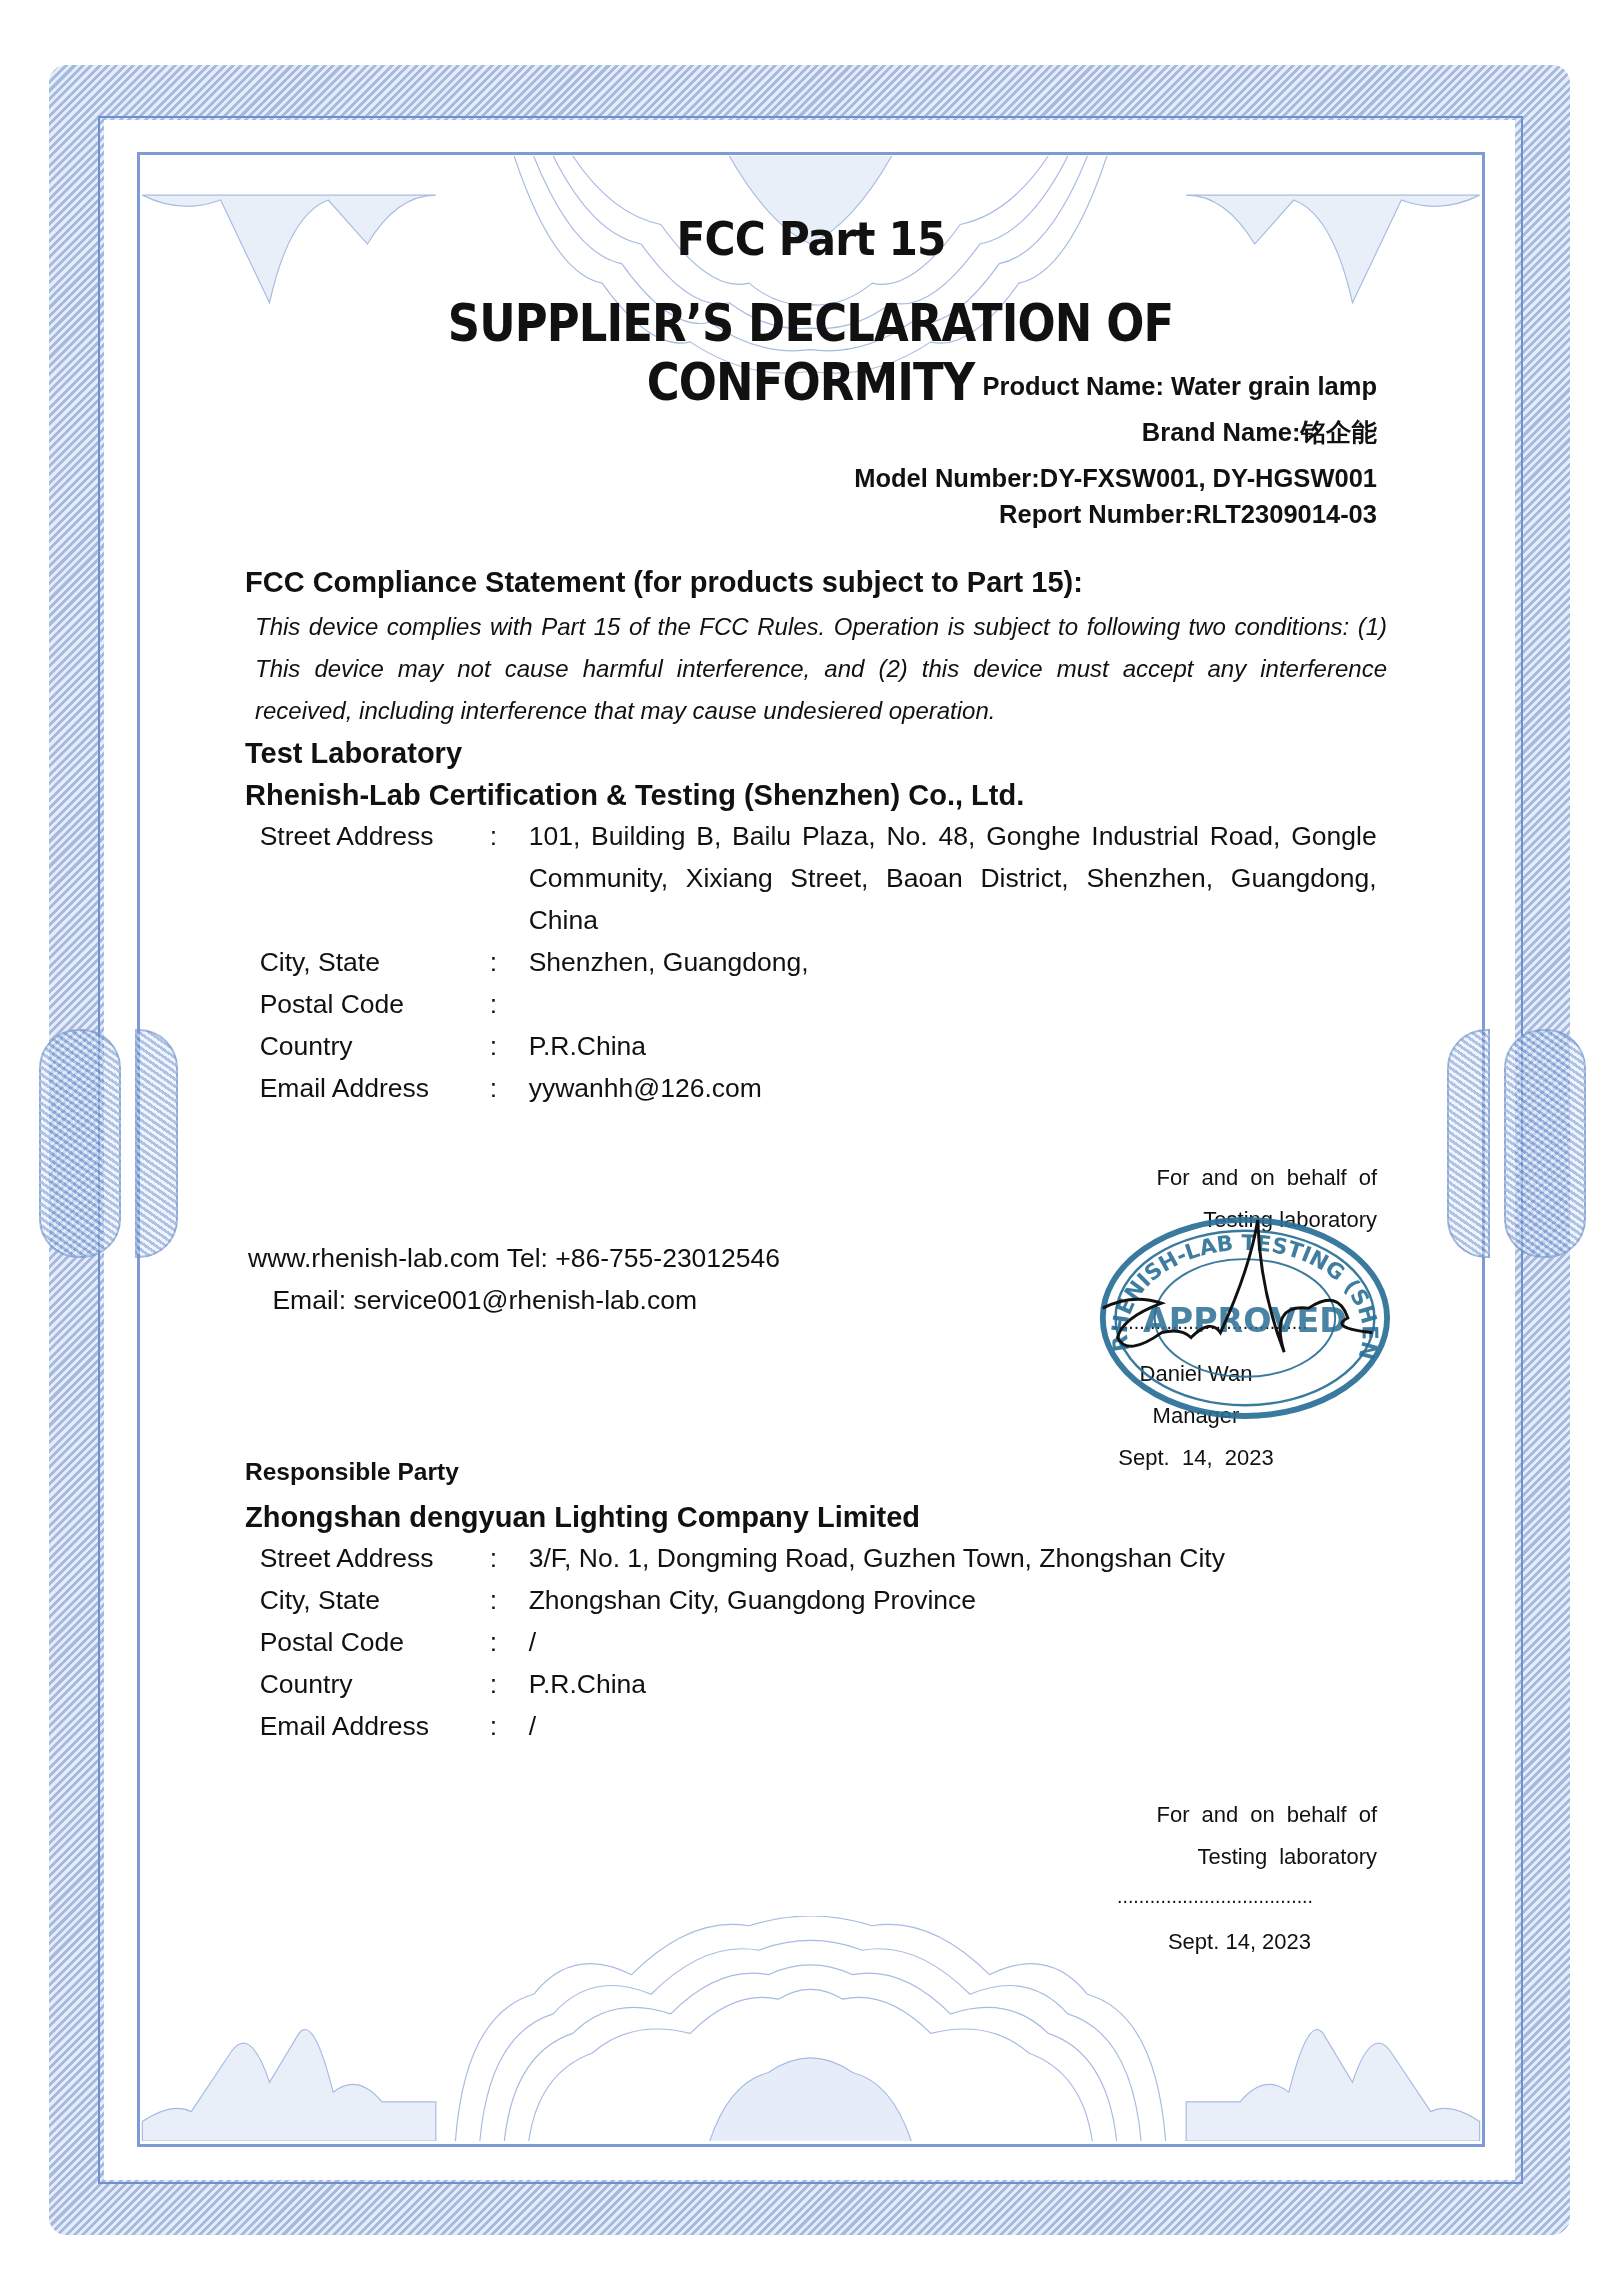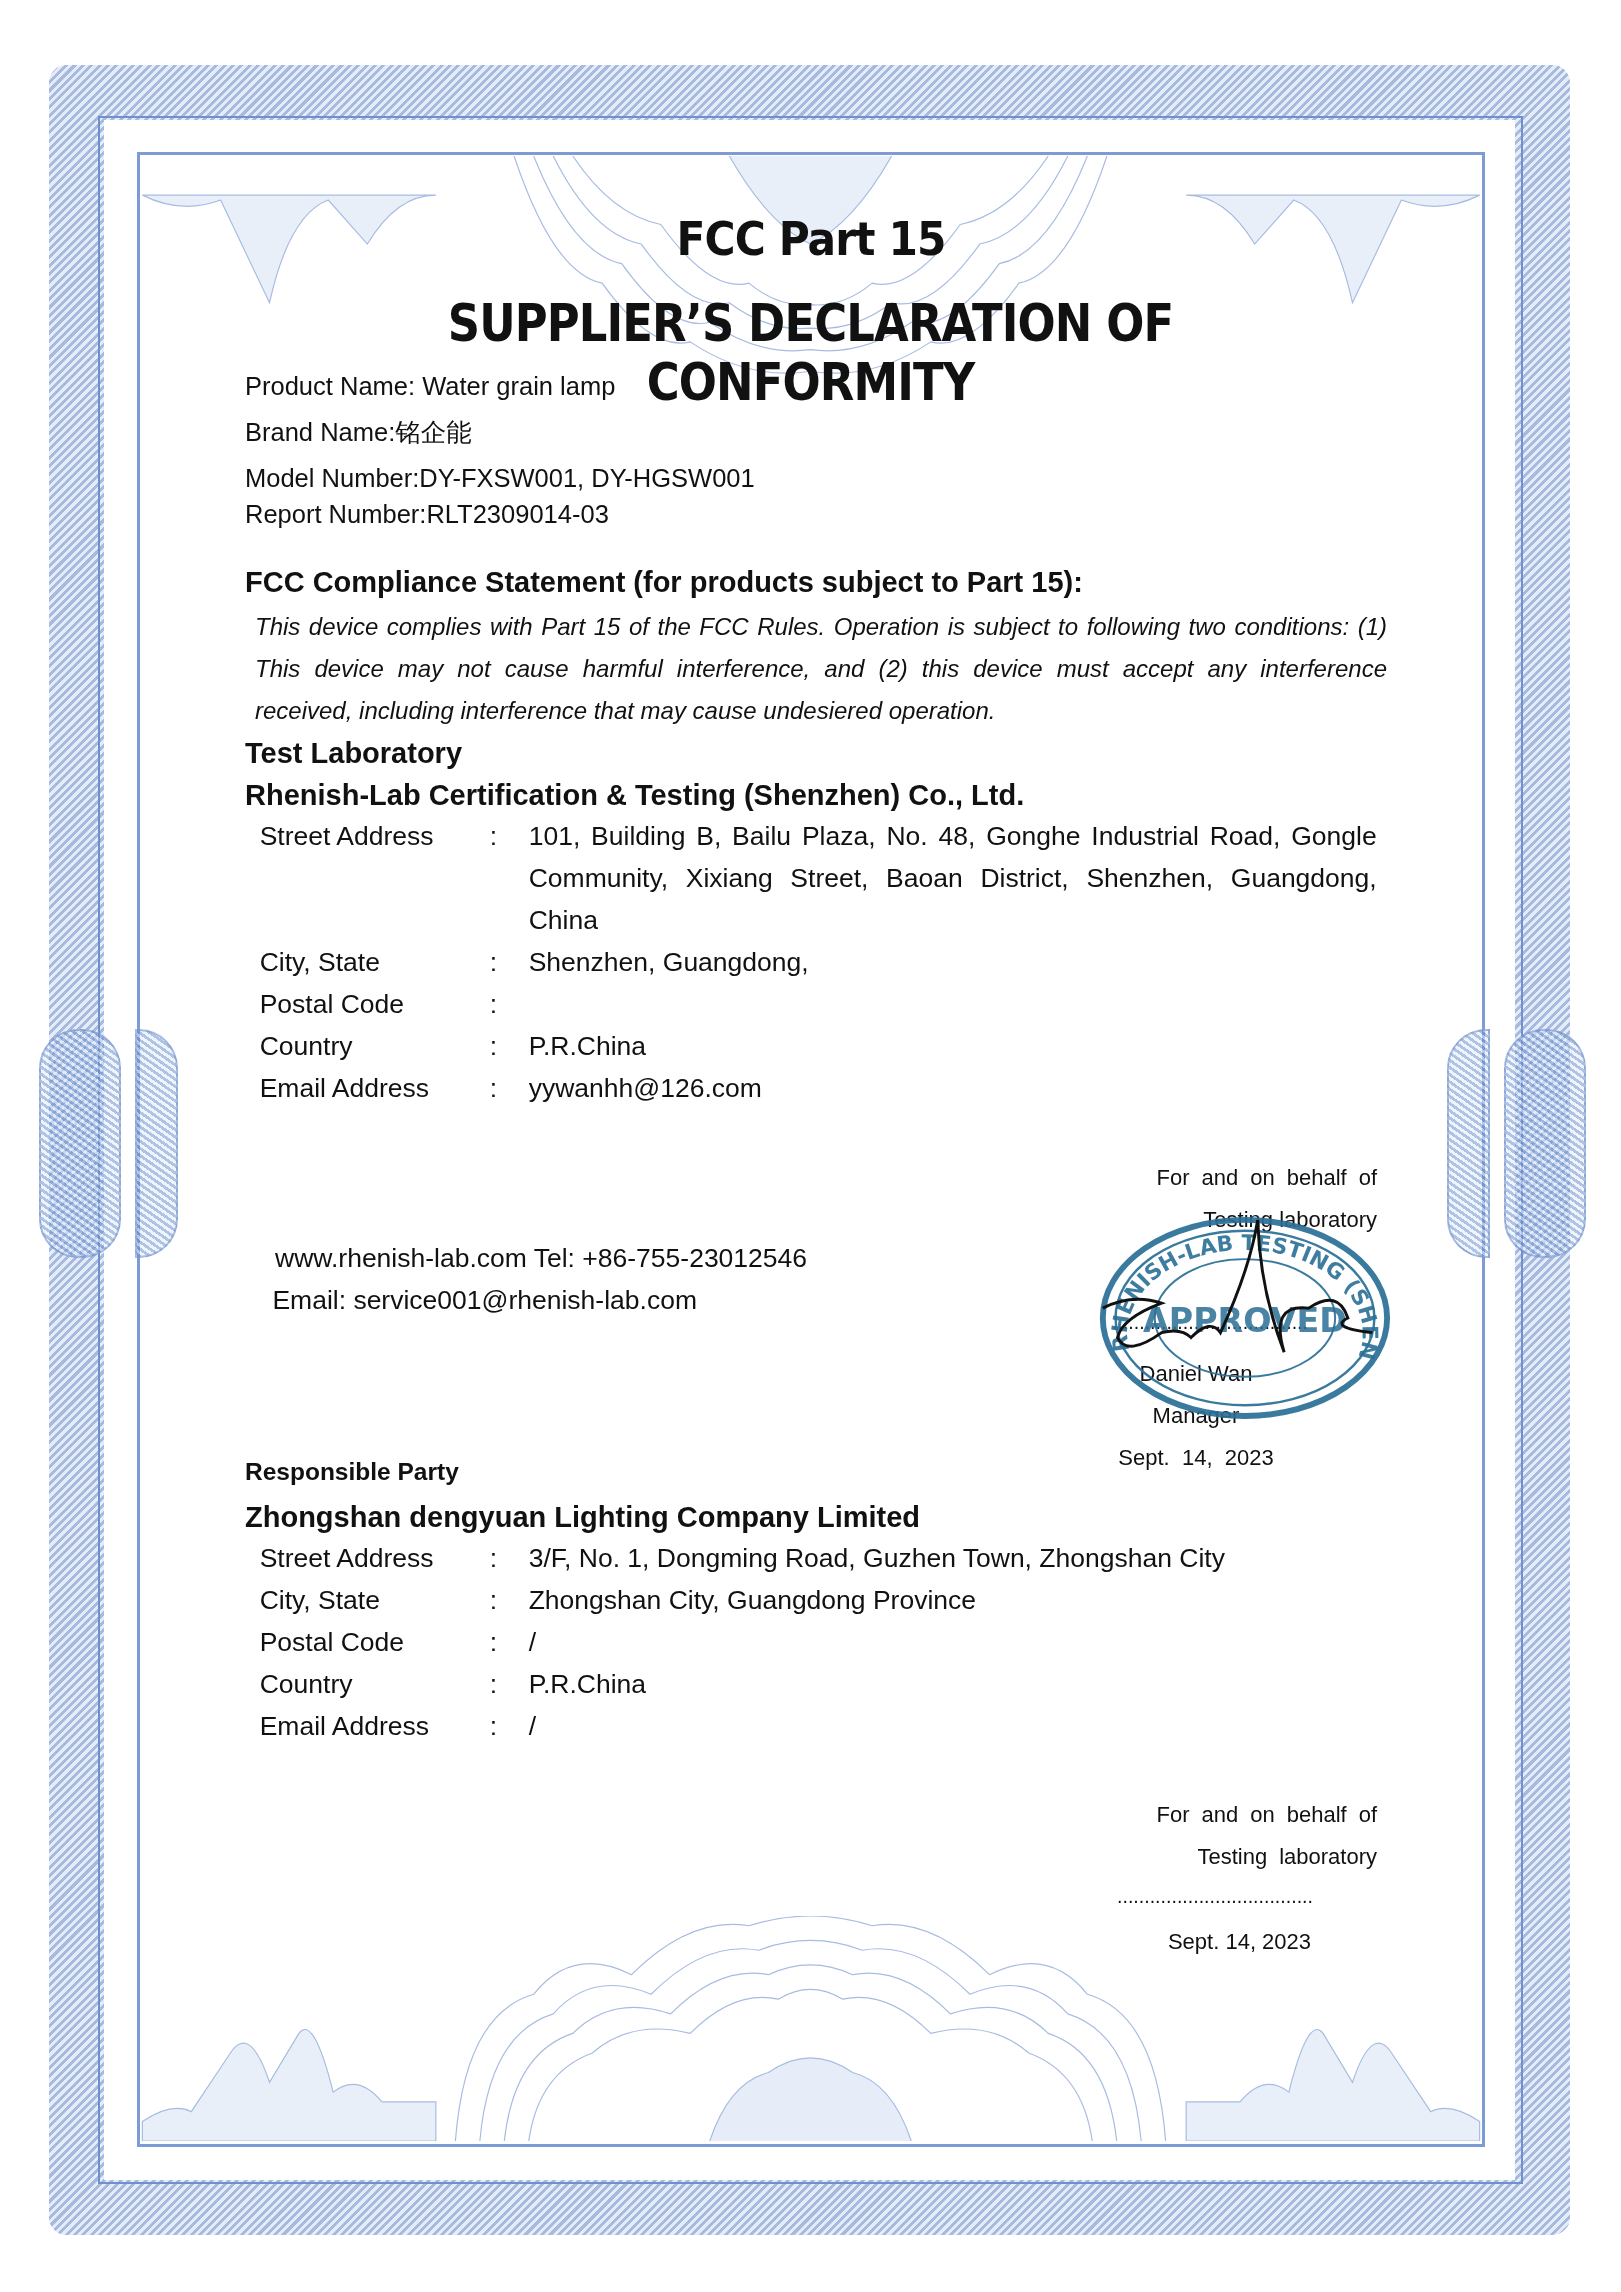--- a/index.html
+++ b/index.html
@@ -47,21 +47,21 @@
     text-align: center; font-family: "DejaVu Sans", sans-serif; font-weight: bold;
     font-size: 47px; letter-spacing: -1px; transform: scaleX(0.9);
   }
   .title-2 {
     position: absolute; left: -19.6px; width: 1171px; top: 98px;
     text-align: center; font-family: "DejaVu Sans", sans-serif; font-weight: bold;
     font-size: 51px; letter-spacing: -1px; transform: scaleX(0.88);
   }
   .meta-line {
     position: absolute; left: 0; width: 100%;
-    text-align: left; font-weight: normal; font-size: 25.5px;
+    text-align: right; font-weight: bold; font-size: 25.5px;
   }
   .h-bold { position: absolute; left: 0; font-weight: bold; font-size: 29px; }
   .statement {
     position: absolute; left: 10px; width: 1132px; font-style: italic; font-size: 24px;
     line-height: 42px; text-align: justify; text-align-last: left;
   }
   .field-table { position: absolute; left: 14.7px; width: 1117px; font-size: 26.5px; }
   .field-row { display: flex; line-height: 42px; }
   .field-label { width: 230px; flex: none; }
   .field-colon { width: 39px; flex: none; }
@@ -143,21 +143,21 @@
       <span class="field-colon">:</span>
       <span class="field-value">P.R.China</span>
     </div>
     <div class="field-row">
       <span class="field-label">Email Address</span>
       <span class="field-colon">:</span>
       <span class="field-value">yywanhh@126.com</span>
     </div>
   </div>
 
-  <div class="plain" style="left:30px; top:1047px;">www.rhenish-lab.com Tel: +86-755-23012546</div>
+  <div class="plain" style="left:3px; top:1047px;">www.rhenish-lab.com Tel: +86-755-23012546</div>
   <div class="plain" style="left:27.4px; top:1089px;">Email: service001@rhenish-lab.com</div>
 
   <div class="sign-block" style="right:0; top:961px; width:323px;">
     <div style="word-spacing:5.9px;">For and on behalf of</div>
     <div>Testing laboratory</div>
   </div>
   <div class="sign-block" style="left:867px; top:1117px; width:265px; text-align:left; font-size:19.6px; line-height:19.6px;">....................................</div>
   <div class="sign-block" style="left:853px; top:1157px; width:196px; text-align:center;">
     <div>Daniel Wan</div>
     <div>Manager</div>

